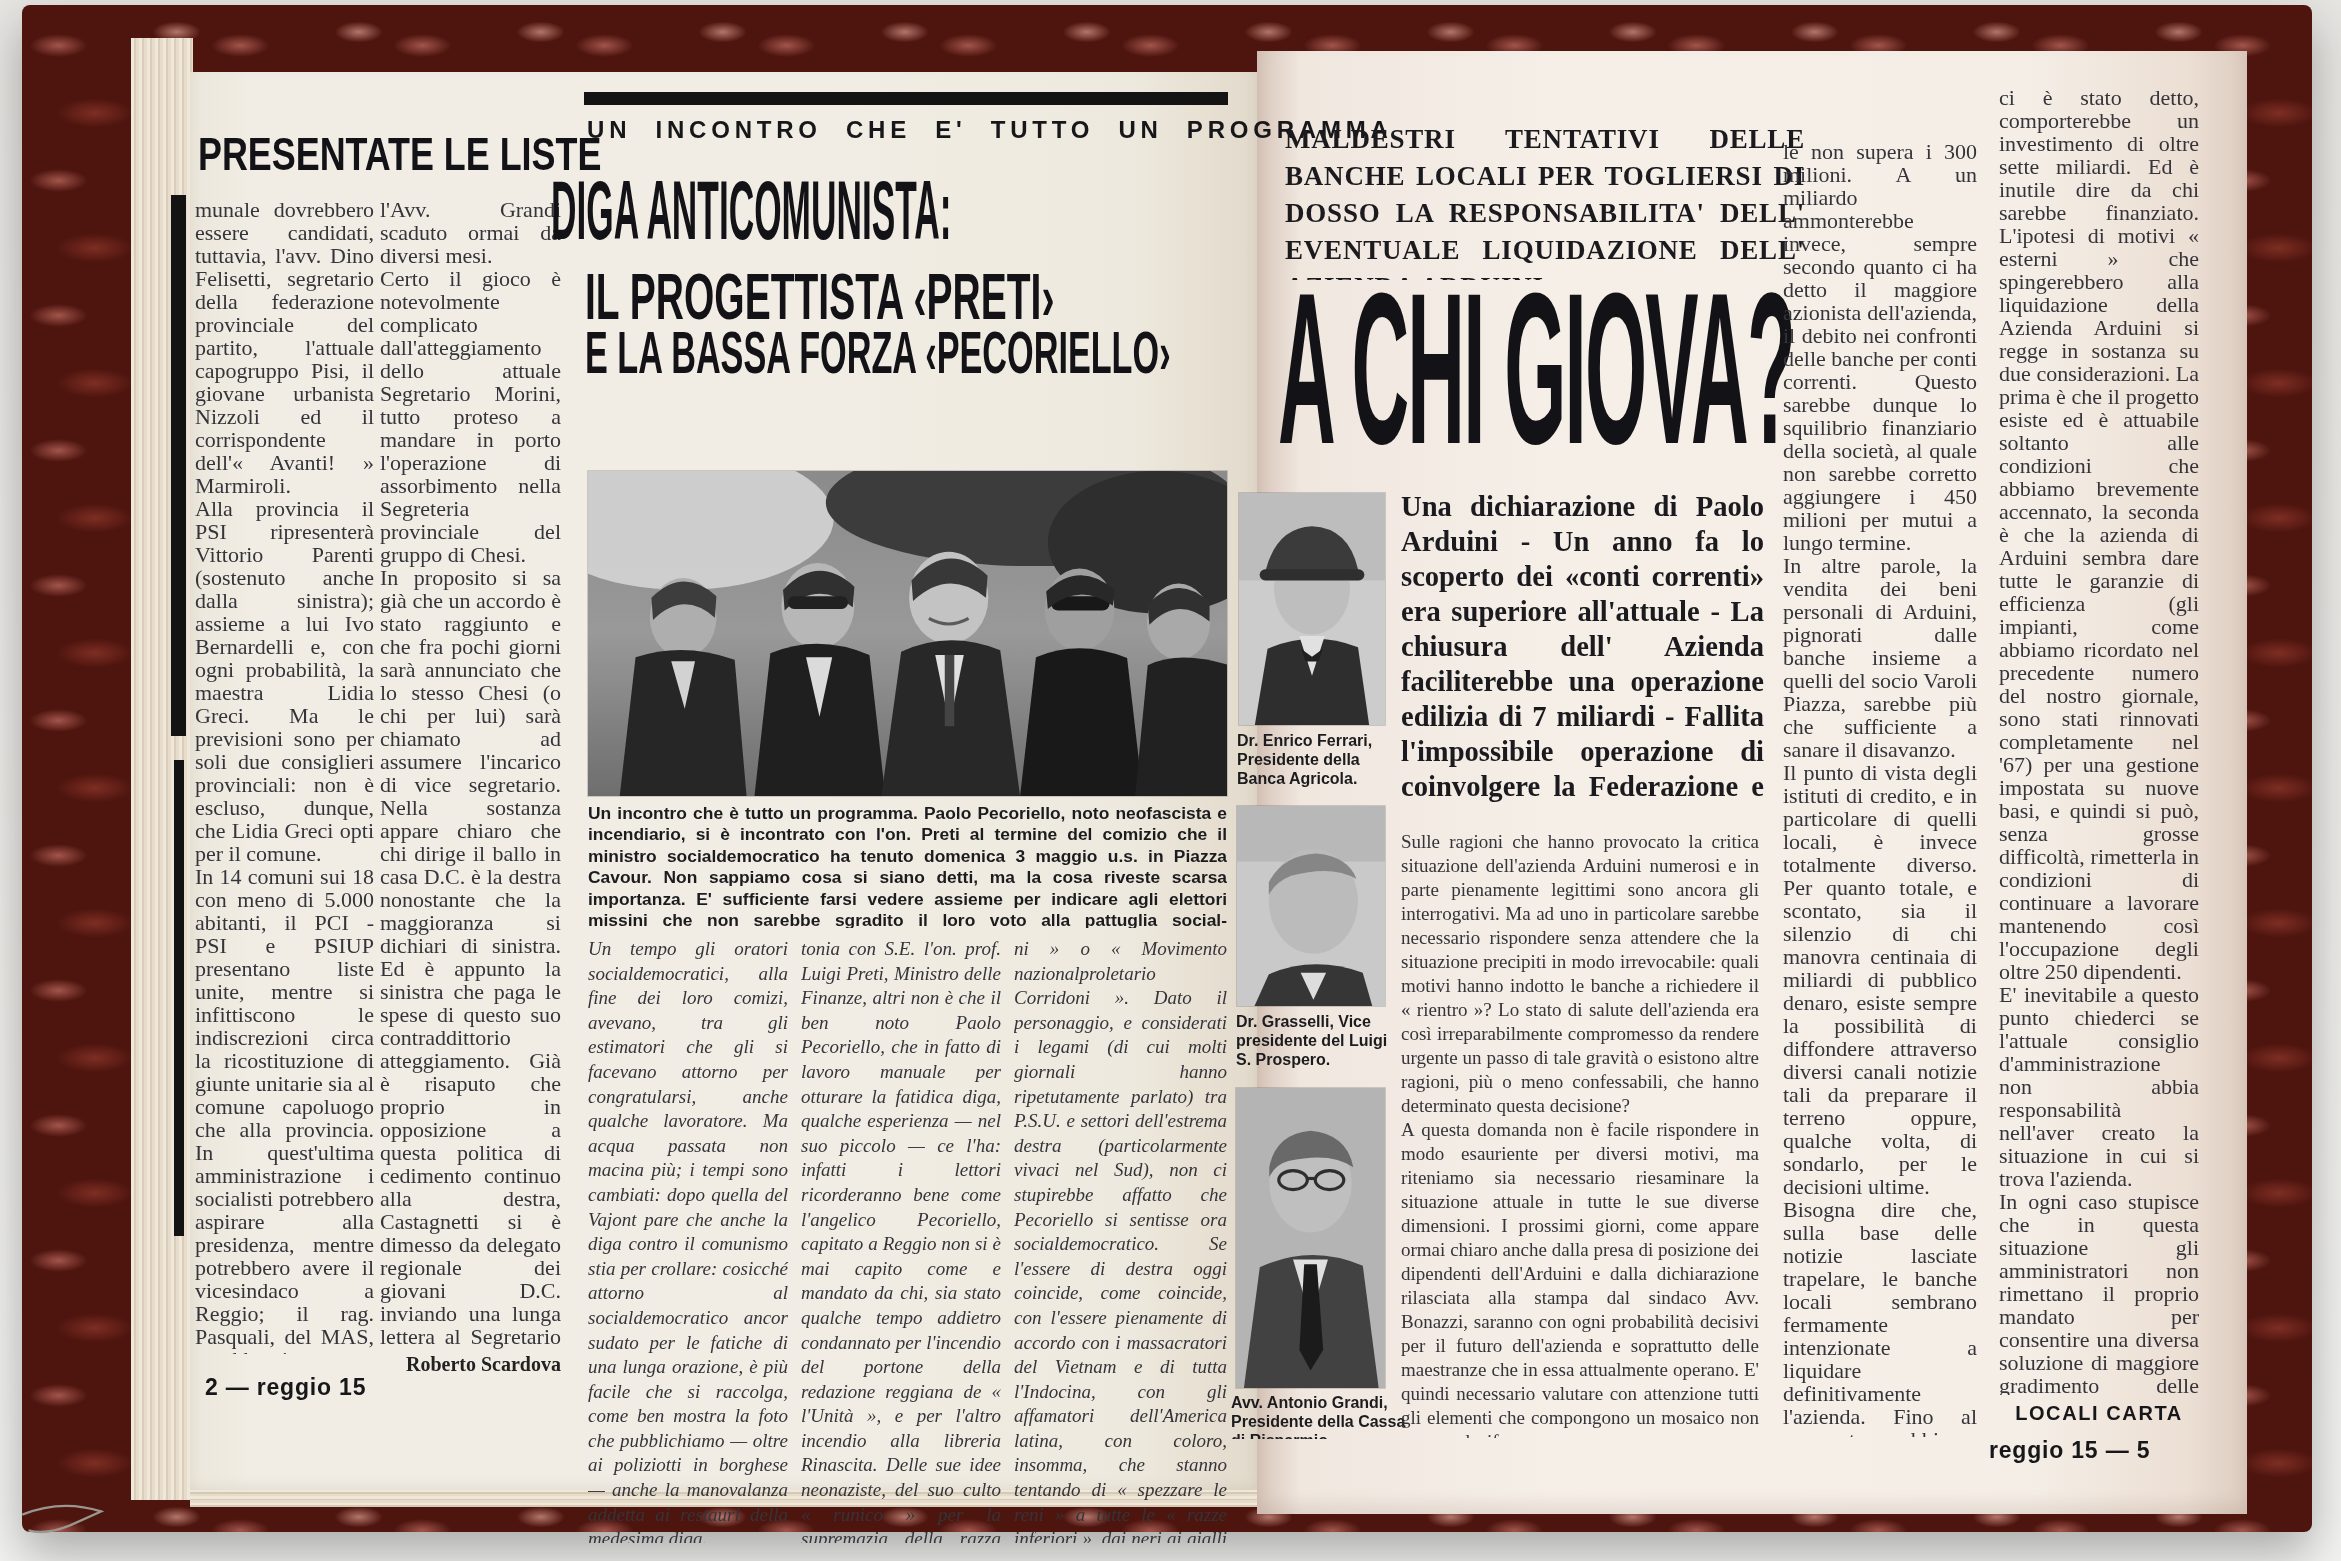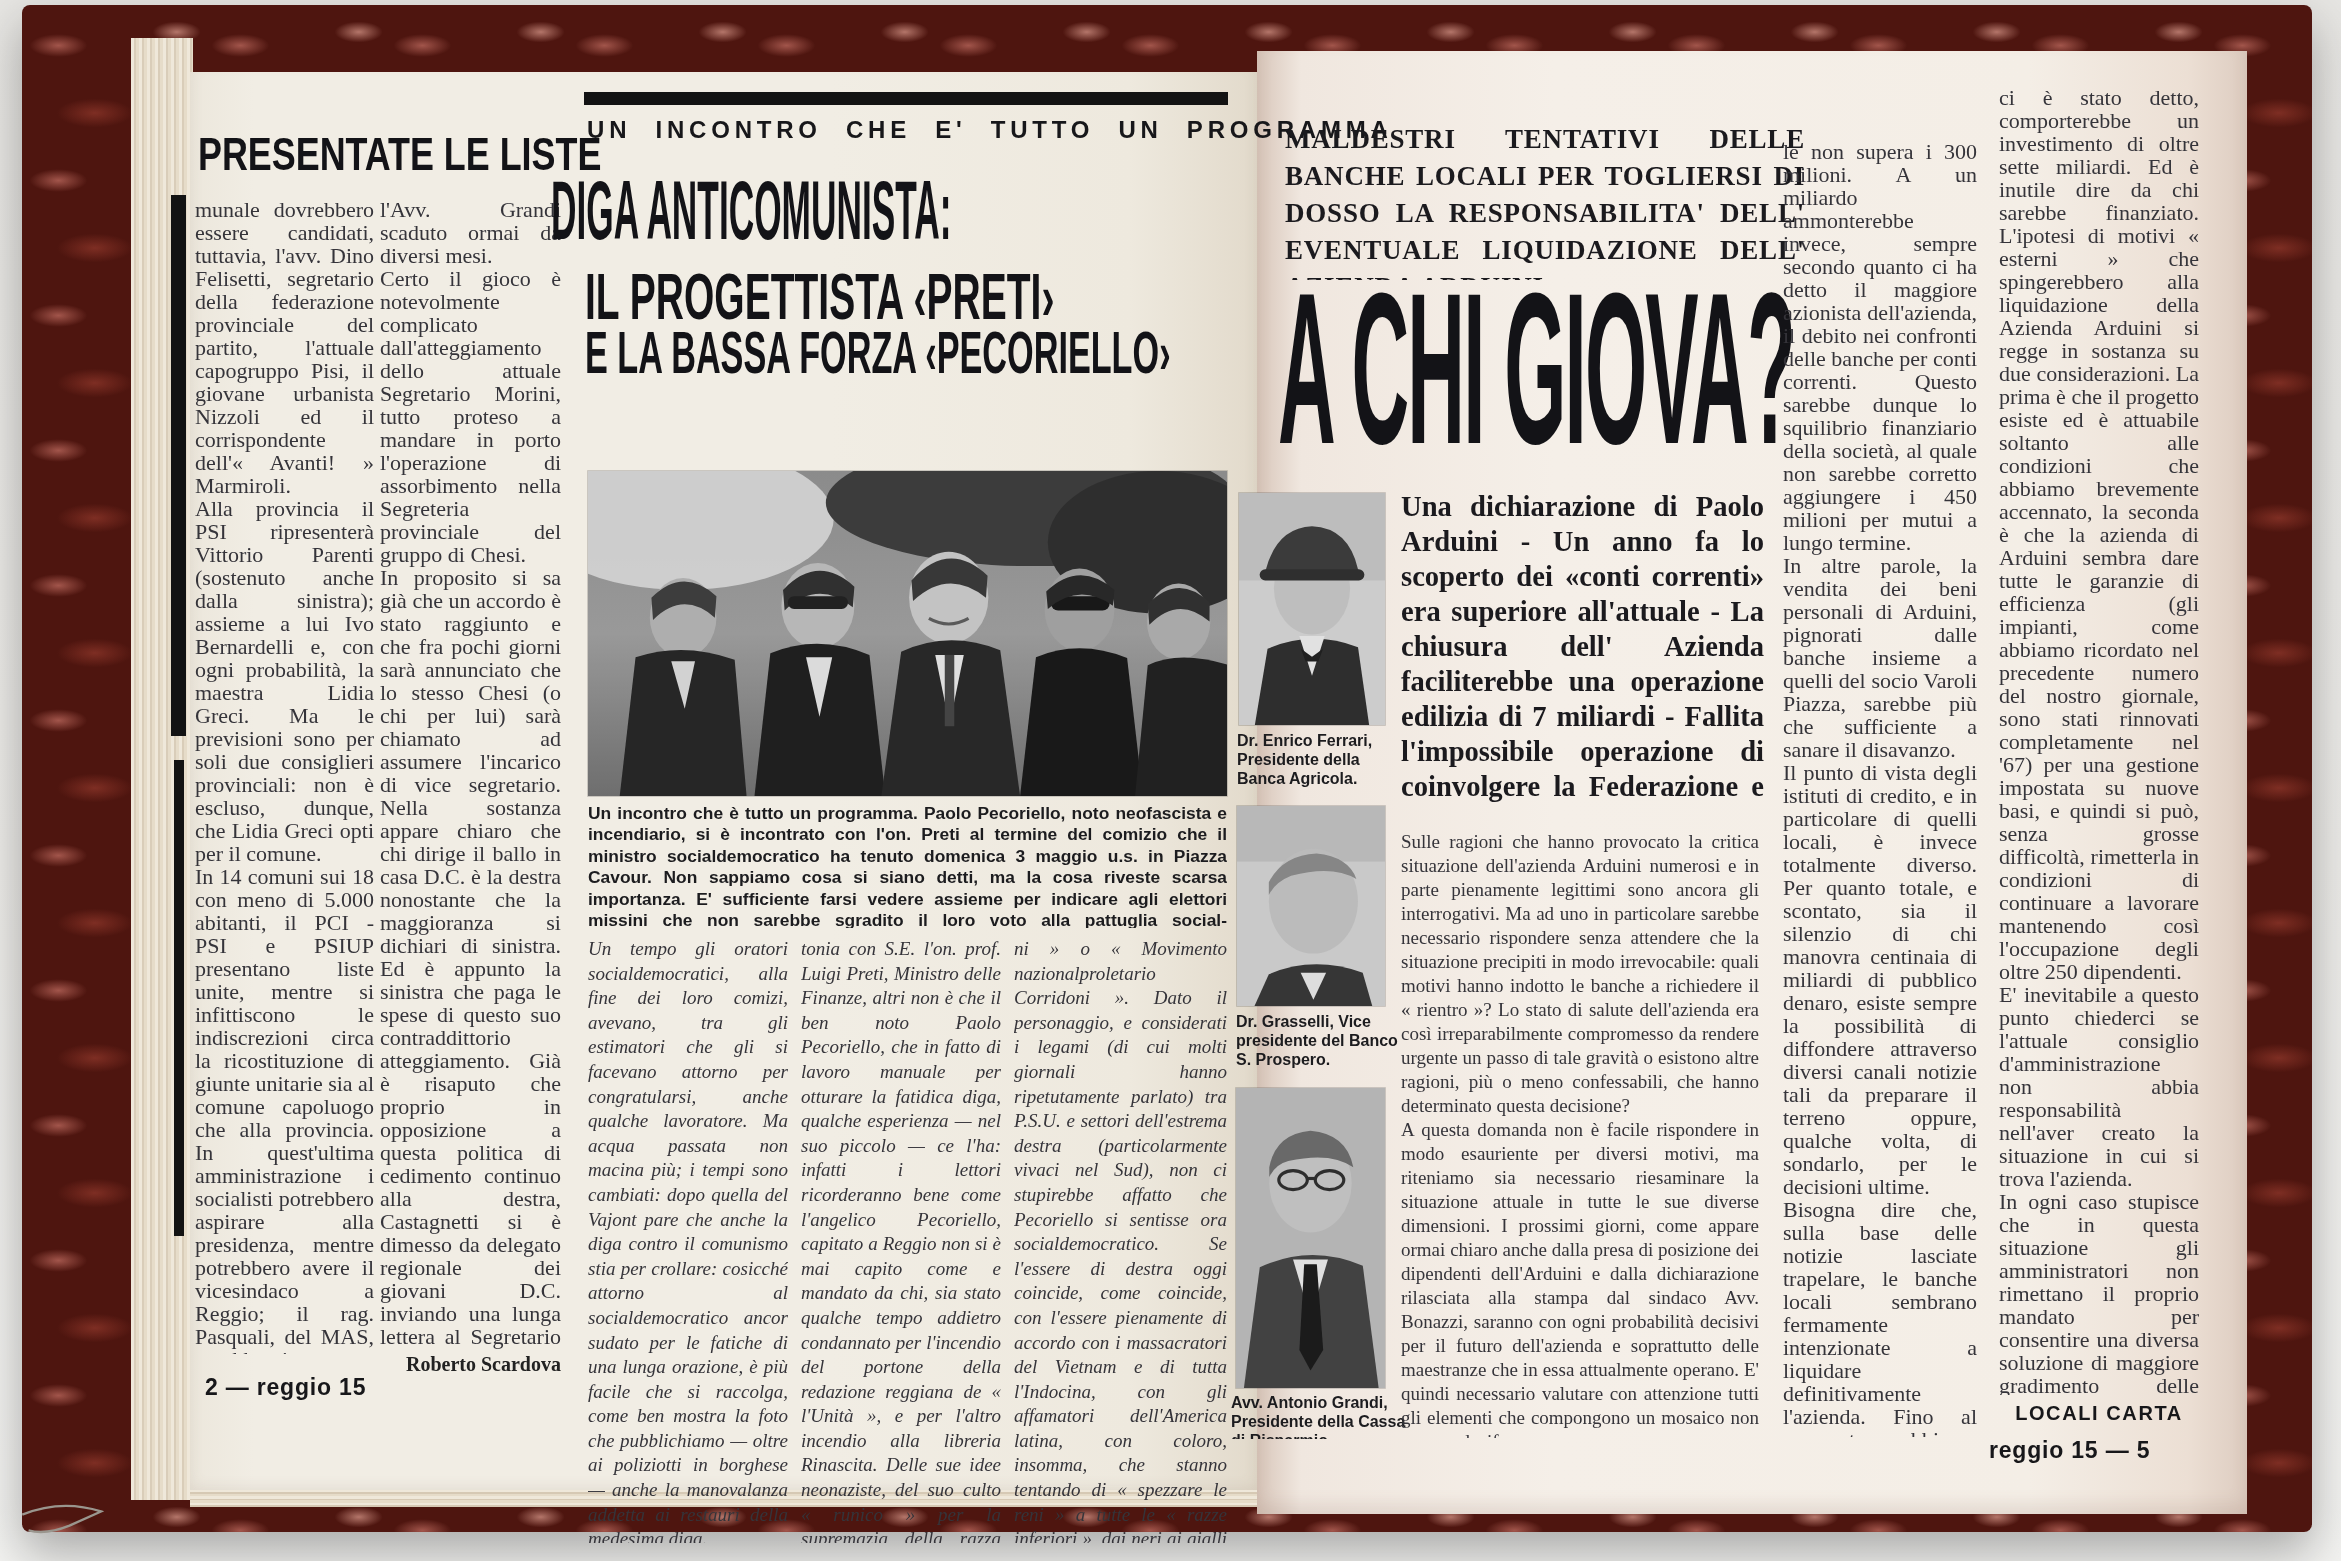--- a/index.html
+++ b/index.html
@@ -162,21 +162,21 @@
   <div class="abs photo" style="left:1237px;top:806px;width:148px;height:200px;">
     <svg viewBox="0 0 186 252" preserveAspectRatio="none">
       <rect width="186" height="252" fill="#cfccc4"></rect>
       <rect width="186" height="70" fill="#bdbab2"></rect>
       <ellipse cx="96" cy="120" rx="56" ry="66" fill="#c6bdac"></ellipse>
       <path d="M40,96 Q58,62 100,60 Q140,64 150,92 Q120,74 68,88 Q48,96 40,112 Z" fill="#8d857a"></path>
       <path d="M22,252 L40,212 Q96,188 158,210 L170,252 Z" fill="#33332f"></path>
       <path d="M80,210 L112,210 L96,244 Z" fill="#e4e1d9"></path>
     </svg>
   </div>
-  <div class="abs prose caption cap-side" style="left:1236px;top:1012px;width:165px;height:63px;">Dr. Grasselli, Vice presidente del Banco S. Prospero.</div>
+  <div class="abs prose caption cap-side" style="left:1236px;top:1012px;width:165px;height:63px;">Dr. Grasselli, Vice presidente del Luigi S. Prospero.</div>
 
   <div class="abs photo" style="left:1236px;top:1088px;width:149px;height:300px;">
     <svg viewBox="0 0 188 378" preserveAspectRatio="none">
       <rect width="188" height="378" fill="#b9b6af"></rect>
       <ellipse cx="94" cy="120" rx="52" ry="62" fill="#c9c1b1"></ellipse>
       <path d="M42,100 Q50,58 94,54 Q140,58 148,100 Q120,80 66,92 Q50,96 42,112 Z" fill="#6e675c"></path>
       <ellipse cx="72" cy="116" rx="18" ry="12" fill="none" stroke="#2c2b28" stroke-width="4"></ellipse>
       <ellipse cx="118" cy="116" rx="18" ry="12" fill="none" stroke="#2c2b28" stroke-width="4"></ellipse>
       <line x1="90" y1="114" x2="100" y2="114" stroke="#2c2b28" stroke-width="4"></line>
       <path d="M10,378 L30,226 Q94,196 160,224 L180,378 Z" fill="#3f3f41"></path>

